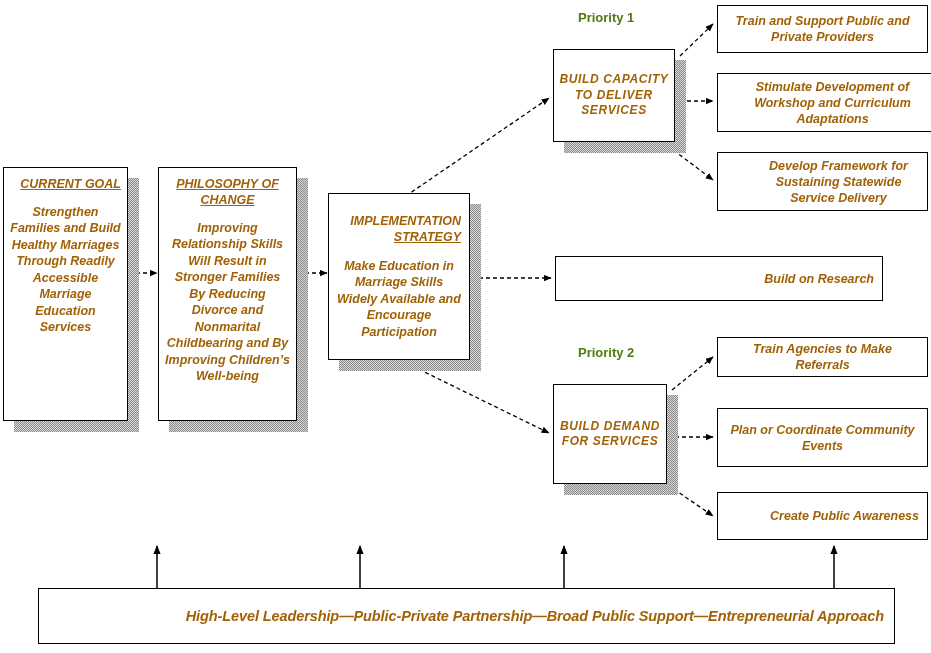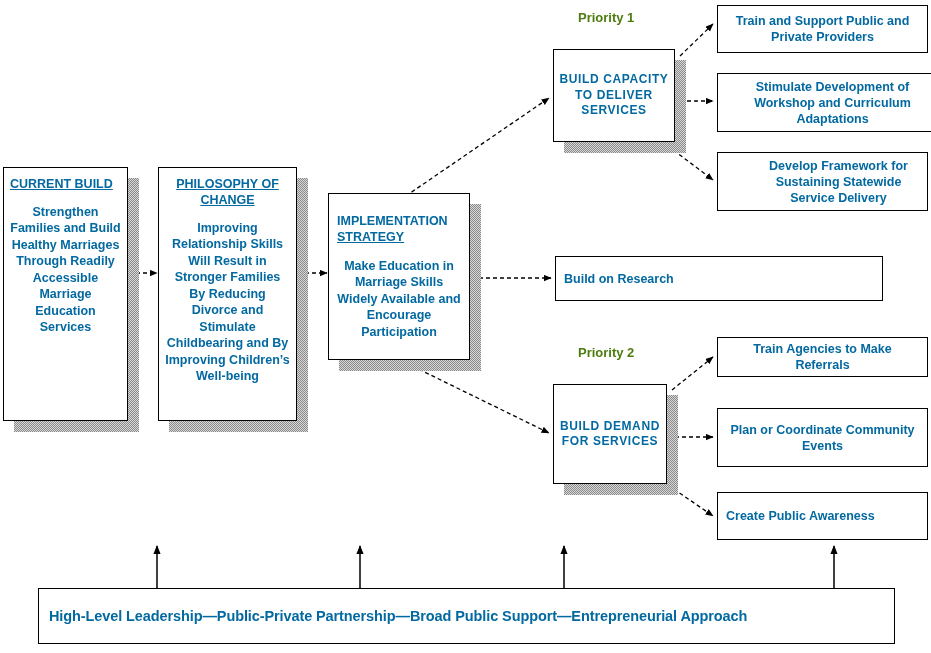--- a/index.html
+++ b/index.html
@@ -24,25 +24,26 @@
     pointer-events: none;
   }
   
   .box {
     position: absolute;
     box-sizing: border-box;
     background: #ffffff;
     border: 1px solid #000000;
     display: flex;
     flex-direction: column;
-    align-items: flex-start;
+    align-items: flex-end;
     justify-content: center;
     text-align: center;
-    color: #0369a1;
+    color: #a16207;
     z-index: 3;
+    font-style: italic;
   }
   
   .shadow {
     position: absolute;
     background:
       repeating-conic-gradient(#8a8a8a 0% 25%, #d8d8d8 0% 50%) 0 0 / 2px 2px;
     z-index: 1;
   }
   .bold {
     font-weight: bold;
@@ -142,30 +143,30 @@
     <line x1="668" y1="485" x2="713" y2="516" stroke="#000" stroke-width="1.3" stroke-dasharray="4,3" marker-end="url(#ah)"></line>
 
     <line x1="157" y1="588" x2="157" y2="546" stroke="#000" stroke-width="1.5" marker-end="url(#ah2)"></line>
     <line x1="360" y1="588" x2="360" y2="546" stroke="#000" stroke-width="1.5" marker-end="url(#ah2)"></line>
     <line x1="564" y1="588" x2="564" y2="546" stroke="#000" stroke-width="1.5" marker-end="url(#ah2)"></line>
     <line x1="834" y1="588" x2="834" y2="546" stroke="#000" stroke-width="1.5" marker-end="url(#ah2)"></line>
   </svg>
 
   <div class="shadow" style="left:14px; top:178px; width:125px; height:254px;"></div>
   <div class="box col-box" style="left:3px; top:167px; width:125px; height:254px;">
-    <div class="ttl">CURRENT BUILD</div>
+    <div class="ttl">CURRENT GOAL</div>
     <div class="gap"></div>
     <div class="bold">Strengthen Families and Build Healthy Marriages Through Readily Accessible Marriage Education Services</div>
   </div>
 
   <div class="shadow" style="left:169px; top:178px; width:139px; height:254px;"></div>
   <div class="box col-box" style="left:158px; top:167px; width:139px; height:254px;">
     <div class="ttl">PHILOSOPHY OF CHANGE</div>
     <div class="gap"></div>
-    <div class="bold">Improving Relationship Skills Will Result in Stronger Families By Reducing Divorce and Stimulate Childbearing and By Improving Children’s Well-being</div>
+    <div class="bold">Improving Relationship Skills Will Result in Stronger Families By Reducing Divorce and Nonmarital Childbearing and By Improving Children’s Well-being</div>
   </div>
 
   <div class="shadow" style="left:339px; top:204px; width:142px; height:167px;"></div>
   <div class="box impl-box" style="left:328px; top:193px; width:142px; height:167px;">
     <div class="impl-title">IMPLEMENTATION</div>
     <div class="impl-title"><span class="u">STRATEGY</span></div>
     <div class="gap"></div>
     <div class="bold">Make Education in Marriage Skills Widely Available and Encourage Participation</div>
   </div>
 

